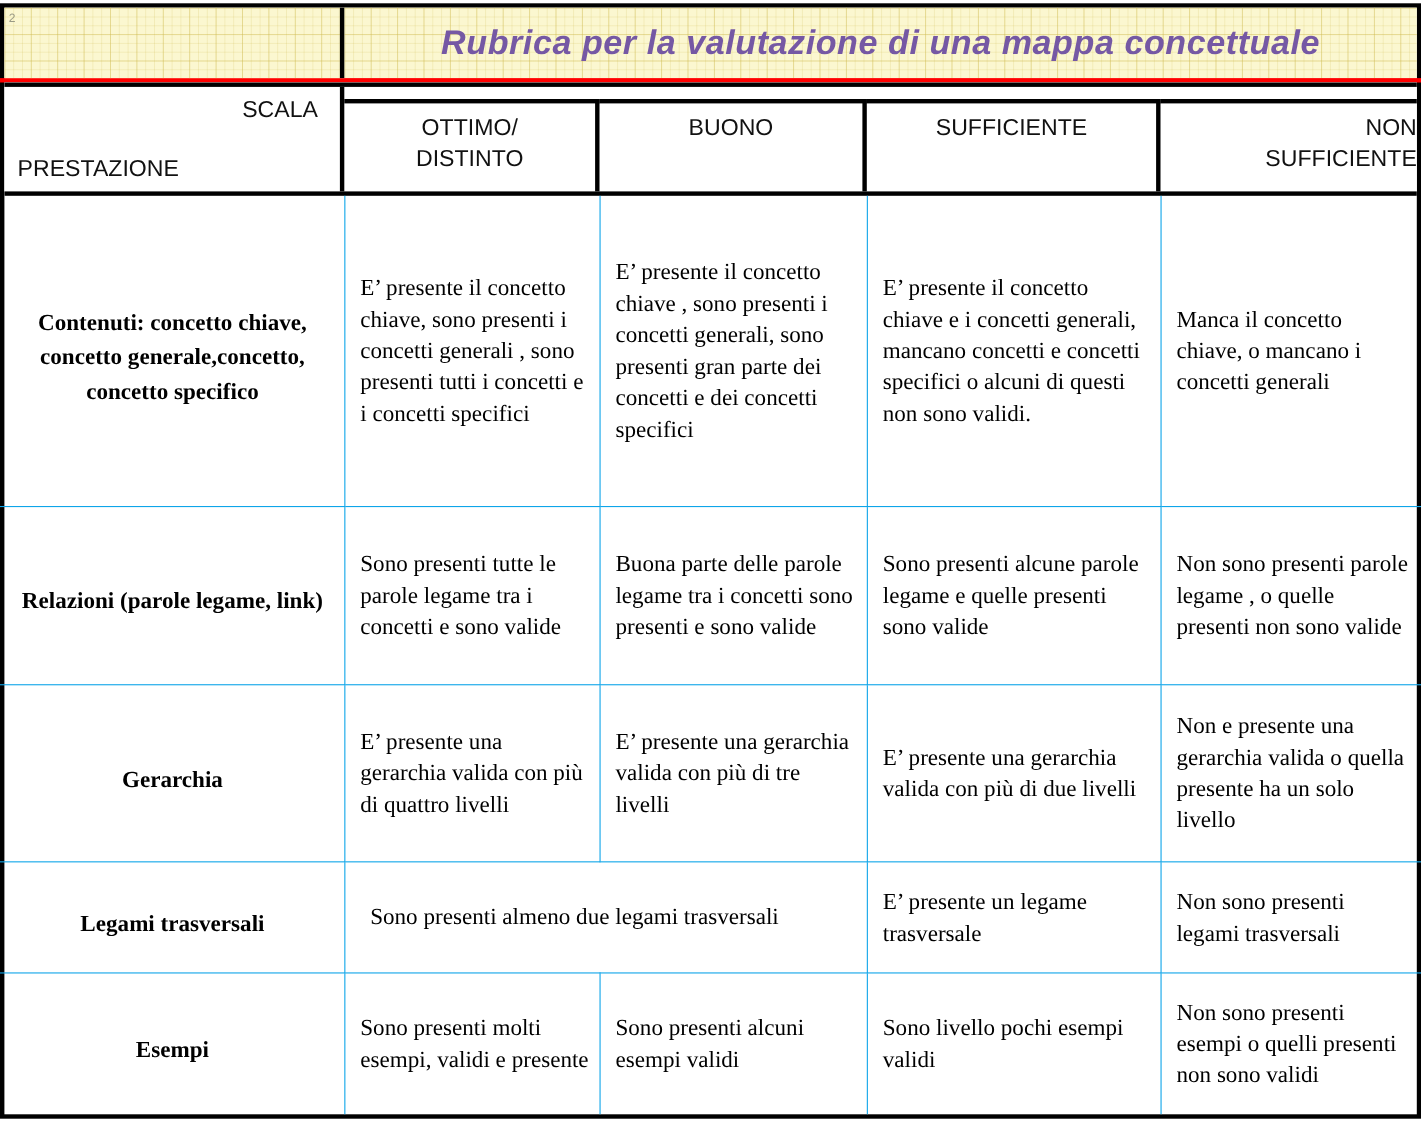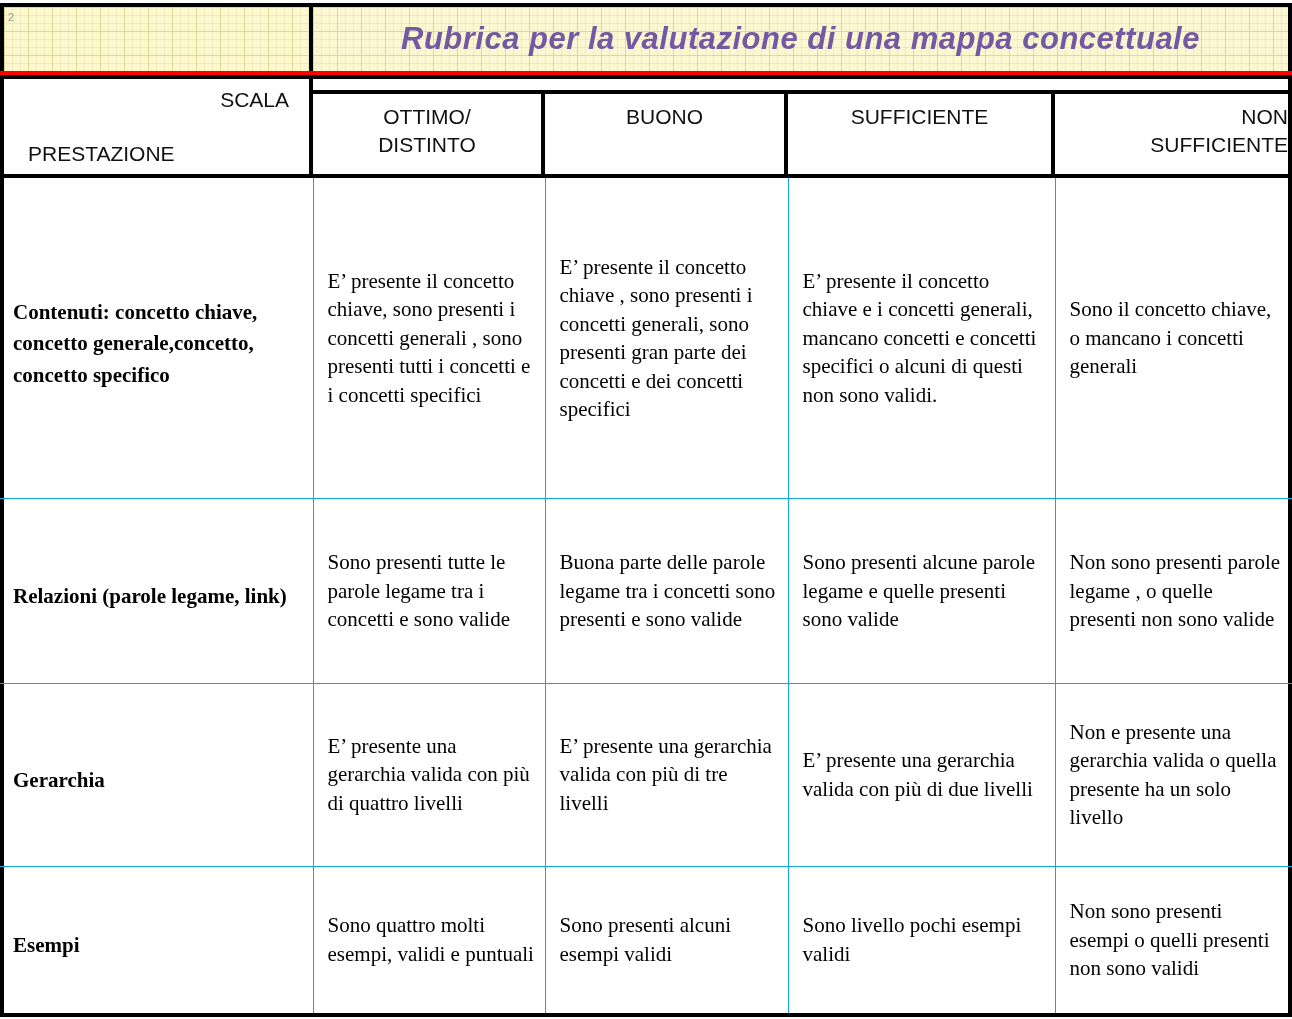--- a/index.html
+++ b/index.html
@@ -29,38 +29,38 @@
                 letter-spacing:0.5px;white-space:nowrap;}
 
   .red-rule{flex:0 0 4px;background:#ff0000;margin:0 -4px;}
 
   
   .header-row{flex:0 0 103px;box-sizing:border-box;display:flex;background:#fff;
               border-top:4px solid #000;border-bottom:4px solid #000;}
   .left-head{width:309px;box-sizing:border-box;border-right:4px solid #000;position:relative;
              font-size:21px;color:#111;}
   .scala{position:absolute;top:9px;right:20px;}
-  .prestazione{position:absolute;bottom:8px;left:24px;}
+  .prestazione{position:absolute;bottom:8px;left:12px;}
   .scale-cells{flex:1;display:flex;padding-top:11px;box-sizing:border-box;}
   .scale-cell{box-sizing:border-box;border-top:4px solid #000;border-right:4px solid #000;
               text-align:center;padding-top:9px;font-size:21px;line-height:1.32;color:#111;
               white-space:pre-line;}
   .sc1{width:232px;} .sc2{width:243px;} .sc3{width:267px;}
   .sc4{flex:1;border-right:none;text-align:right;}
 
   
   table.rubric{flex:1;width:1292px;margin:0 -4px;border-collapse:collapse;table-layout:fixed;}
   table.rubric td{border:1px solid #0ea5e9;vertical-align:middle;box-sizing:border-box;
                   color:#000;overflow:hidden;}
   table.rubric tr:first-child td{border-top:none;}
   table.rubric tr:last-child td{border-bottom:none;}
   table.rubric td:first-child{border-left:none;}
   table.rubric td.last{border-right:none;}
   .label-cell{font-family:"Liberation Serif","DejaVu Serif",serif;font-weight:bold;
-              font-size:21px;line-height:1.5;padding:18px 12px 6px 13px;}
+              font-size:21px;line-height:1.5;padding:18px 12px 6px 13px;text-align:center;}
   .desc-cell{font-family:"Liberation Serif","DejaVu Serif",serif;
              font-size:21px;line-height:1.36;padding:6px 8px 6px 14px;}
   .merged-cell{padding-left:23px;}
   .r1{height:282px;} .r2{height:162px;} .r3{height:161px;} .r4{height:101px;} .r5{height:129px;}
 </style>
 </head>
 <body>
 
 <div id="page">
   <div class="frame">
@@ -98,39 +98,45 @@
           <col style="width:243px">
         <col style="width:267px">
           <col style="width:237px">
       </colgroup>
       <tbody>
           <tr class="r1">
         <td class="label-cell">Contenuti: concetto chiave, concetto generale,concetto, concetto specifico</td>
         <td class="desc-cell">E’ presente il concetto chiave, sono presenti i concetti generali , sono presenti tutti i concetti e i concetti specifici</td>
         <td class="desc-cell">E’ presente il concetto chiave , sono presenti i concetti generali, sono presenti gran parte dei concetti e dei concetti specifici</td>
         <td class="desc-cell">E’ presente il concetto chiave e i concetti generali, mancano concetti e concetti specifici o alcuni di questi non sono validi.</td>
-        <td class="desc-cell last">Sono il concetto chiave, o mancano i concetti generali</td>
+        <td class="desc-cell last">Manca il concetto chiave, o mancano i concetti generali</td>
       </tr>
       <tr class="r2">
         <td class="label-cell">Relazioni (parole legame, link)</td>
         <td class="desc-cell">Sono presenti tutte le parole legame tra i concetti e sono valide</td>
         <td class="desc-cell">Buona parte delle parole legame tra i concetti sono presenti e sono valide</td>
         <td class="desc-cell">Sono presenti alcune parole legame e quelle presenti sono valide</td>
         <td class="desc-cell last">Non sono presenti parole legame , o quelle presenti non sono valide</td>
       </tr>
       <tr class="r3">
         <td class="label-cell">Gerarchia</td>
         <td class="desc-cell">E’ presente una gerarchia valida con più di quattro livelli</td>
         <td class="desc-cell">E’ presente una gerarchia valida con più di tre livelli</td>
         <td class="desc-cell">E’ presente una gerarchia valida con più di due livelli</td>
         <td class="desc-cell last">Non e presente una gerarchia valida o quella presente ha un solo livello</td>
       </tr>
+      <tr class="r4">
+        <td class="label-cell">Legami trasversali</td>
+        <td class="desc-cell merged-cell" colspan="2">Sono presenti almeno due legami trasversali</td>
+        <td class="desc-cell">E’ presente un legame trasversale</td>
+        <td class="desc-cell last">Non sono presenti legami trasversali</td>
+      </tr>
       <tr class="r5">
         <td class="label-cell">Esempi</td>
-        <td class="desc-cell">Sono quattro molti esempi, validi e puntuali</td>
+        <td class="desc-cell">Sono presenti molti esempi, validi e presente</td>
         <td class="desc-cell">Sono presenti alcuni esempi validi</td>
         <td class="desc-cell">Sono livello pochi esempi validi</td>
         <td class="desc-cell last">Non sono presenti esempi o quelli presenti non sono validi</td>
       </tr>
     </tbody>
       </table>
 
   </div>
 </div>
 

